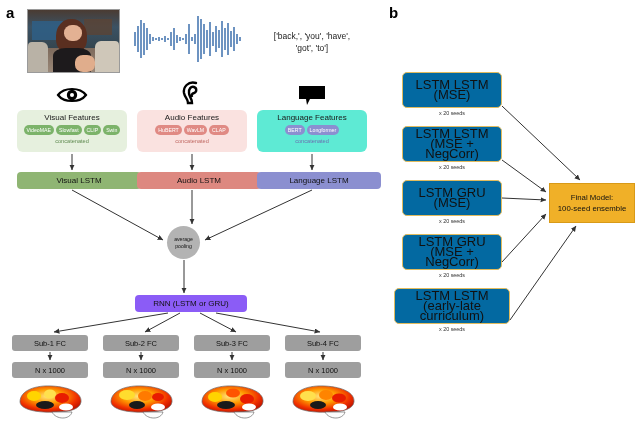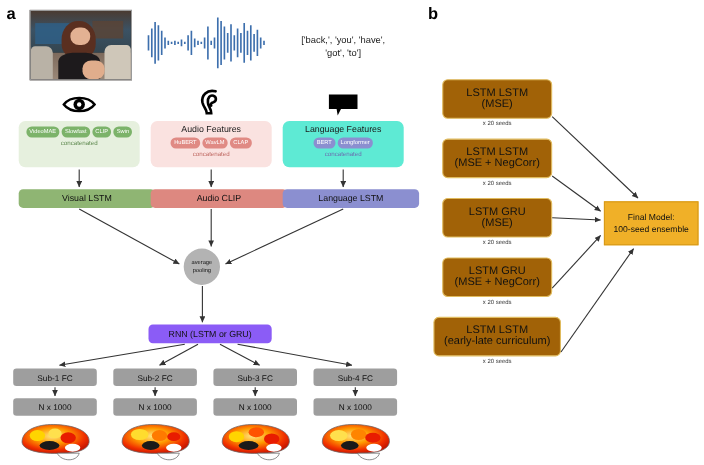--- a/index.html
+++ b/index.html
@@ -107,22 +107,22 @@
     display:flex;align-items:center;justify-content:center;
   }
   .fc-box{top:335px;}
   .out-box{top:362px;}
 
   
   .brain{position:absolute;top:382px;width:76px;height:38px;}
 
   
   .model-box{
-    position:absolute;width:100px;border-radius:5px;background:#a16207;
-    border:1px solid #e0bb5e;font-size:10px;line-height:10px;color:#111;
+    position:absolute;width:100px;border-radius:5px;background:#0369a1;
+    border:1px solid #e0bb5e;font-size:13px;line-height:10px;color:#111;
     text-align:center;display:flex;flex-direction:column;
     align-items:center;justify-content:center;box-sizing:border-box;
     padding:3px 2px;
   }
   .seeds{
     position:absolute;font-size:5.4px;color:#333;text-align:center;width:100px;
   }
   #final-model{
     position:absolute;left:549px;top:183px;width:86px;height:40px;
     border-radius:0;background:#f0b028;border:1px solid #d89a18;
@@ -207,20 +207,21 @@
   <svg class="mod-icon" id="icon-ear" viewBox="0 0 34 26">
     <path d="M21 3 C13 1, 8 7, 9 13 C10 18, 13 19, 13 23 L17 23 C17 18, 14 17, 14 13
              C13.5 9, 16 6, 19 7 C22 8, 22 12, 19 13 C17 13.6, 16 15, 17 16" fill="none" stroke="#000" stroke-width="2.4" stroke-linecap="round"></path>
   </svg>
 
   <svg class="mod-icon" id="icon-text" viewBox="0 0 34 26">
     <path d="M4 4 H30 V17 H15 L12 23 L11 17 H4 Z" fill="#000"></path>
   </svg>
 
   <div class="feat-panel" id="feat-visual">
+    <div class="feat-title">Visual Features</div>
     <div class="chips">
       <span class="chip v">VideoMAE</span>
       <span class="chip v">Slowfast</span>
       <span class="chip v">CLIP</span>
       <span class="chip v">Swin</span>
     </div>
     <div class="concat v">concatenated</div>
   </div>
 
   <div class="feat-panel" id="feat-audio">
@@ -236,21 +237,21 @@
   <div class="feat-panel" id="feat-language">
     <div class="feat-title">Language Features</div>
     <div class="chips">
       <span class="chip l">BERT</span>
       <span class="chip l">Longformer</span>
     </div>
     <div class="concat l">concatenated</div>
   </div>
 
   <div class="lstm-box" id="lstm-visual">Visual LSTM</div>
-  <div class="lstm-box" id="lstm-audio">Audio CLIP</div>
+  <div class="lstm-box" id="lstm-audio">Audio LSTM</div>
   <div class="lstm-box" id="lstm-language">Language LSTM</div>
 
   <div id="avg-pool">
     <span>average</span>
     <span>pooling</span>
   </div>
 
   <div id="rnn-box">RNN  (LSTM or GRU)</div>
 
   <div class="fc-box" style="left:12px;">Sub-1 FC</div>

